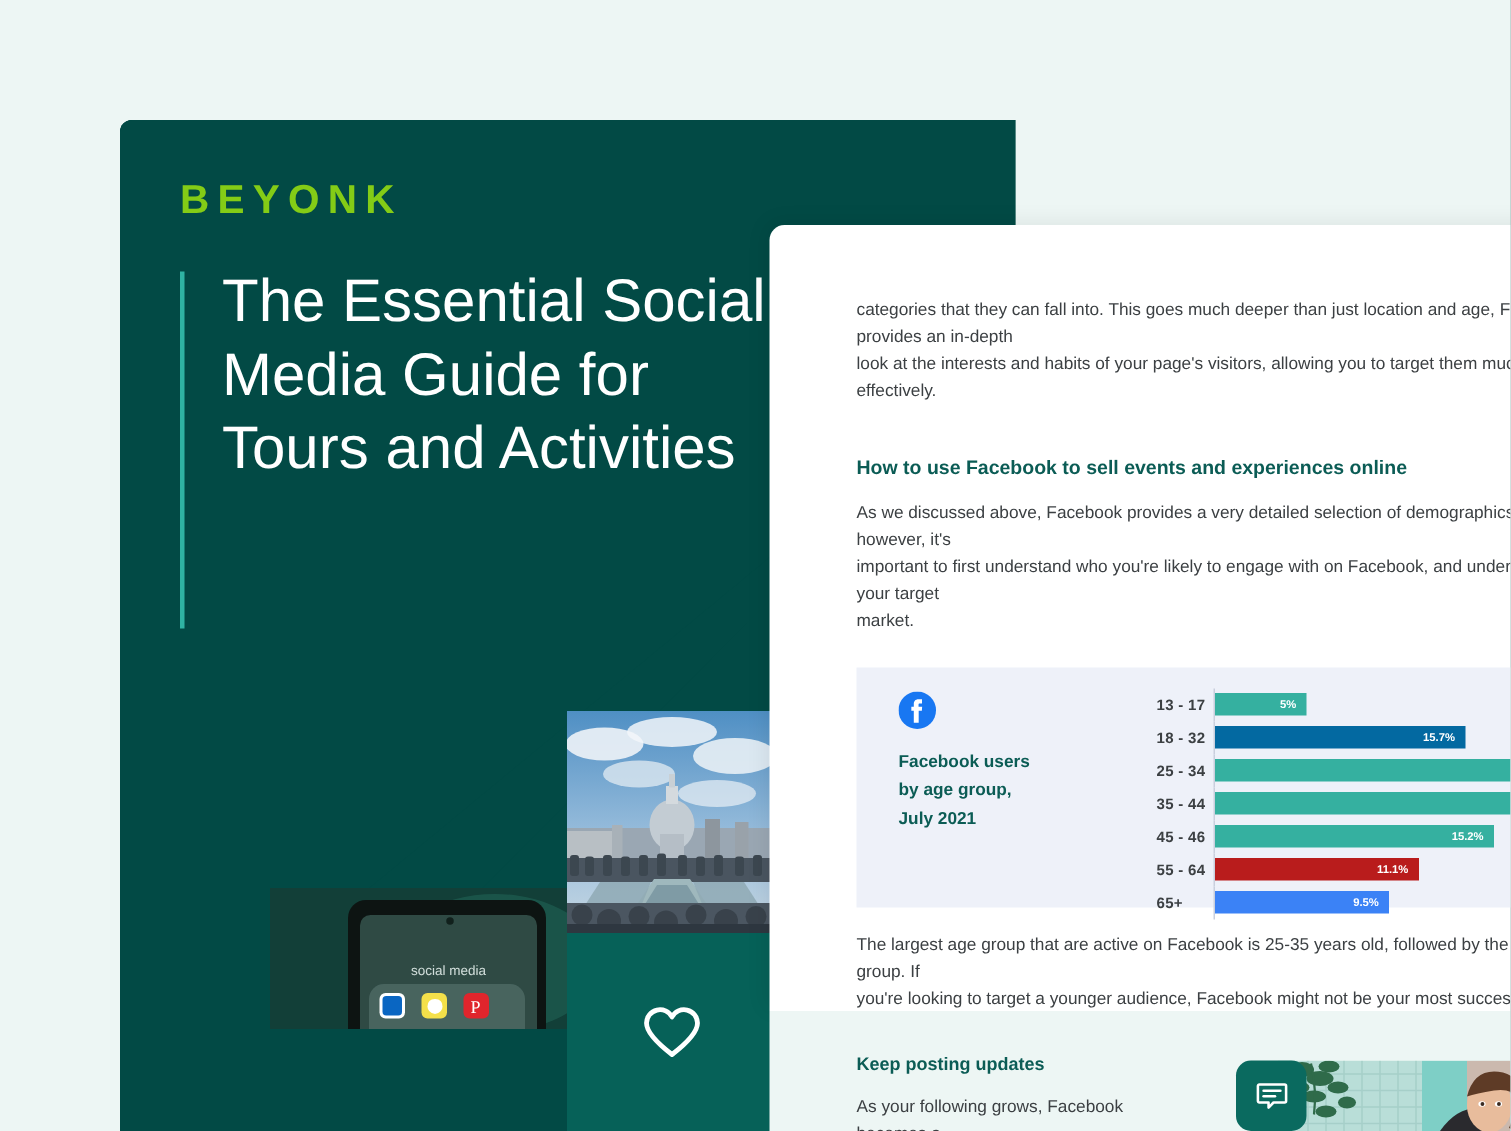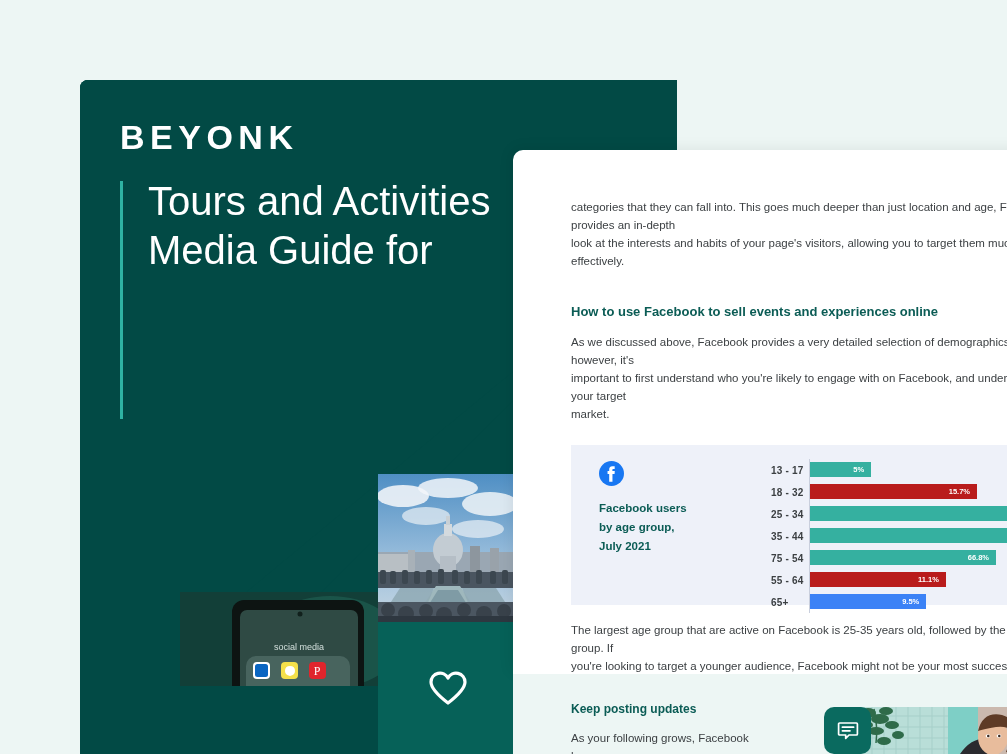--- a/index.html
+++ b/index.html
@@ -17,21 +17,21 @@
     width: 597px; height: 674px;
     background: #024a45;
     border-radius: 8px 0 0 0;
     overflow: hidden;
   }
   .cover-diag {
     position: absolute; left: 0; top: 0; width: 100%; height: 100%;
   }
   .brand {
     position: absolute; left: 40px; top: 38px;
-    color: #ffffff; font-size: 34px; font-weight: 700;
+    color: #84cc16; font-size: 27px; font-weight: 700;
     letter-spacing: 5.5px;
     z-index: 4;
   }
   .title-wrap {
     position: absolute; left: 40px; top: 97px;
     padding-left: 28px; z-index: 4;
   }
   .title-rule {
     position: absolute; left: 0; top: 4px;
     width: 3px; height: 238px; background: #2fb3a3;
@@ -160,22 +160,23 @@
       <polygon points="0,0 0,674 298,674 298,542 130,542 597,156 597,0" fill="#024a45"></polygon>
       <polygon points="438,394 438,674 597,674 597,394" fill="#024a45"></polygon>
       <polygon points="520,160 597,85 597,160" fill="#edf6f4"></polygon>
     </svg>
 
     <div class="brand">BEYONK</div>
 
     <div class="title-wrap">
       <div class="title-rule"></div>
       <h1 class="cover-title">
+        <span>The Essential Social</span>
+        <span>Media Guide for</span>
         <span>Tours and Activities</span>
-        <span>Media Guide for</span>
       </h1>
     </div>
 
     <div class="photo photo-stpauls">
       <svg viewBox="0 0 140 148" preserveAspectRatio="none">
         <defs>
           <linearGradient id="sky" x1="0" y1="0" x2="0" y2="1">
             <stop offset="0%" stop-color="#4f8fc4"></stop>
               <stop offset="60%" stop-color="#9dc0dd"></stop>
             <stop offset="100%" stop-color="#c7d7e2"></stop>
@@ -302,42 +303,42 @@
               <div class="bar-label">13 - 17</div>
               <div class="bar-track">
                 <div class="bar" style="width: 61.2px; background: rgb(53, 176, 160);">
                   <span class="bar-value">5%</span>
                 </div>
               </div>
             </div>
             <div class="bar-row">
               <div class="bar-label">18 - 32</div>
               <div class="bar-track">
-                <div class="bar" style="width: 167px; background: #b91c1c;">
+                <div class="bar" style="width: 167px; background: #0369a1;">
                   <span class="bar-value">15.7%</span>
                 </div>
               </div>
             </div>
             <div class="bar-row">
               <div class="bar-label">25 - 34</div>
               <div class="bar-track">
                 <div class="bar" style="width: 306px; background: rgb(53, 176, 160);"></div>
               </div>
             </div>
             <div class="bar-row">
               <div class="bar-label">35 - 44</div>
               <div class="bar-track">
                 <div class="bar" style="width: 226.44px; background: rgb(53, 176, 160);"></div>
               </div>
             </div>
             <div class="bar-row">
-              <div class="bar-label">75 - 54</div>
+              <div class="bar-label">45 - 46</div>
               <div class="bar-track">
                 <div class="bar" style="width: 186.048px; background: rgb(53, 176, 160);">
-                  <span class="bar-value">66.8%</span>
+                  <span class="bar-value">15.2%</span>
                 </div>
               </div>
             </div>
             <div class="bar-row">
               <div class="bar-label">55 - 64</div>
               <div class="bar-track">
                 <div class="bar" style="width: 135.864px; background: #b91c1c;">
                   <span class="bar-value">11.1%</span>
                 </div>
               </div>

